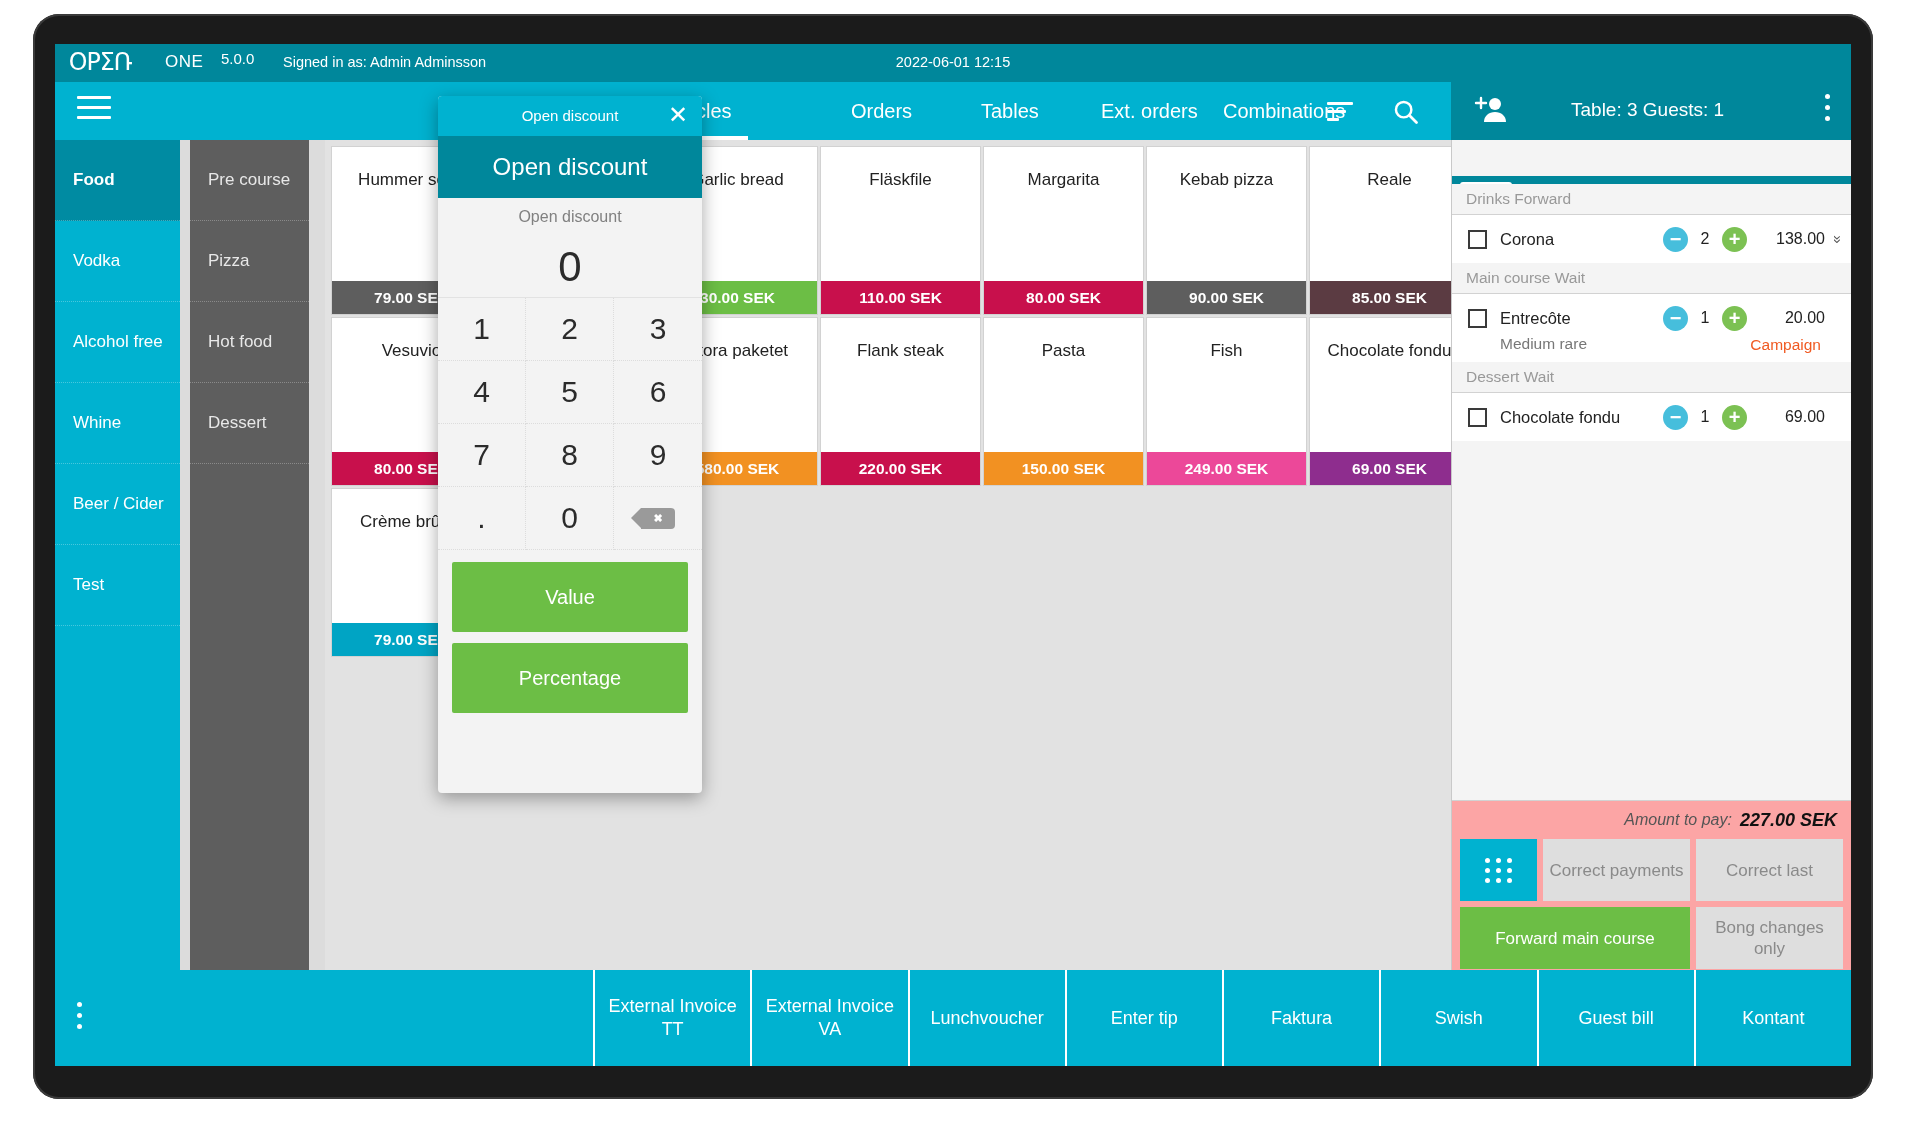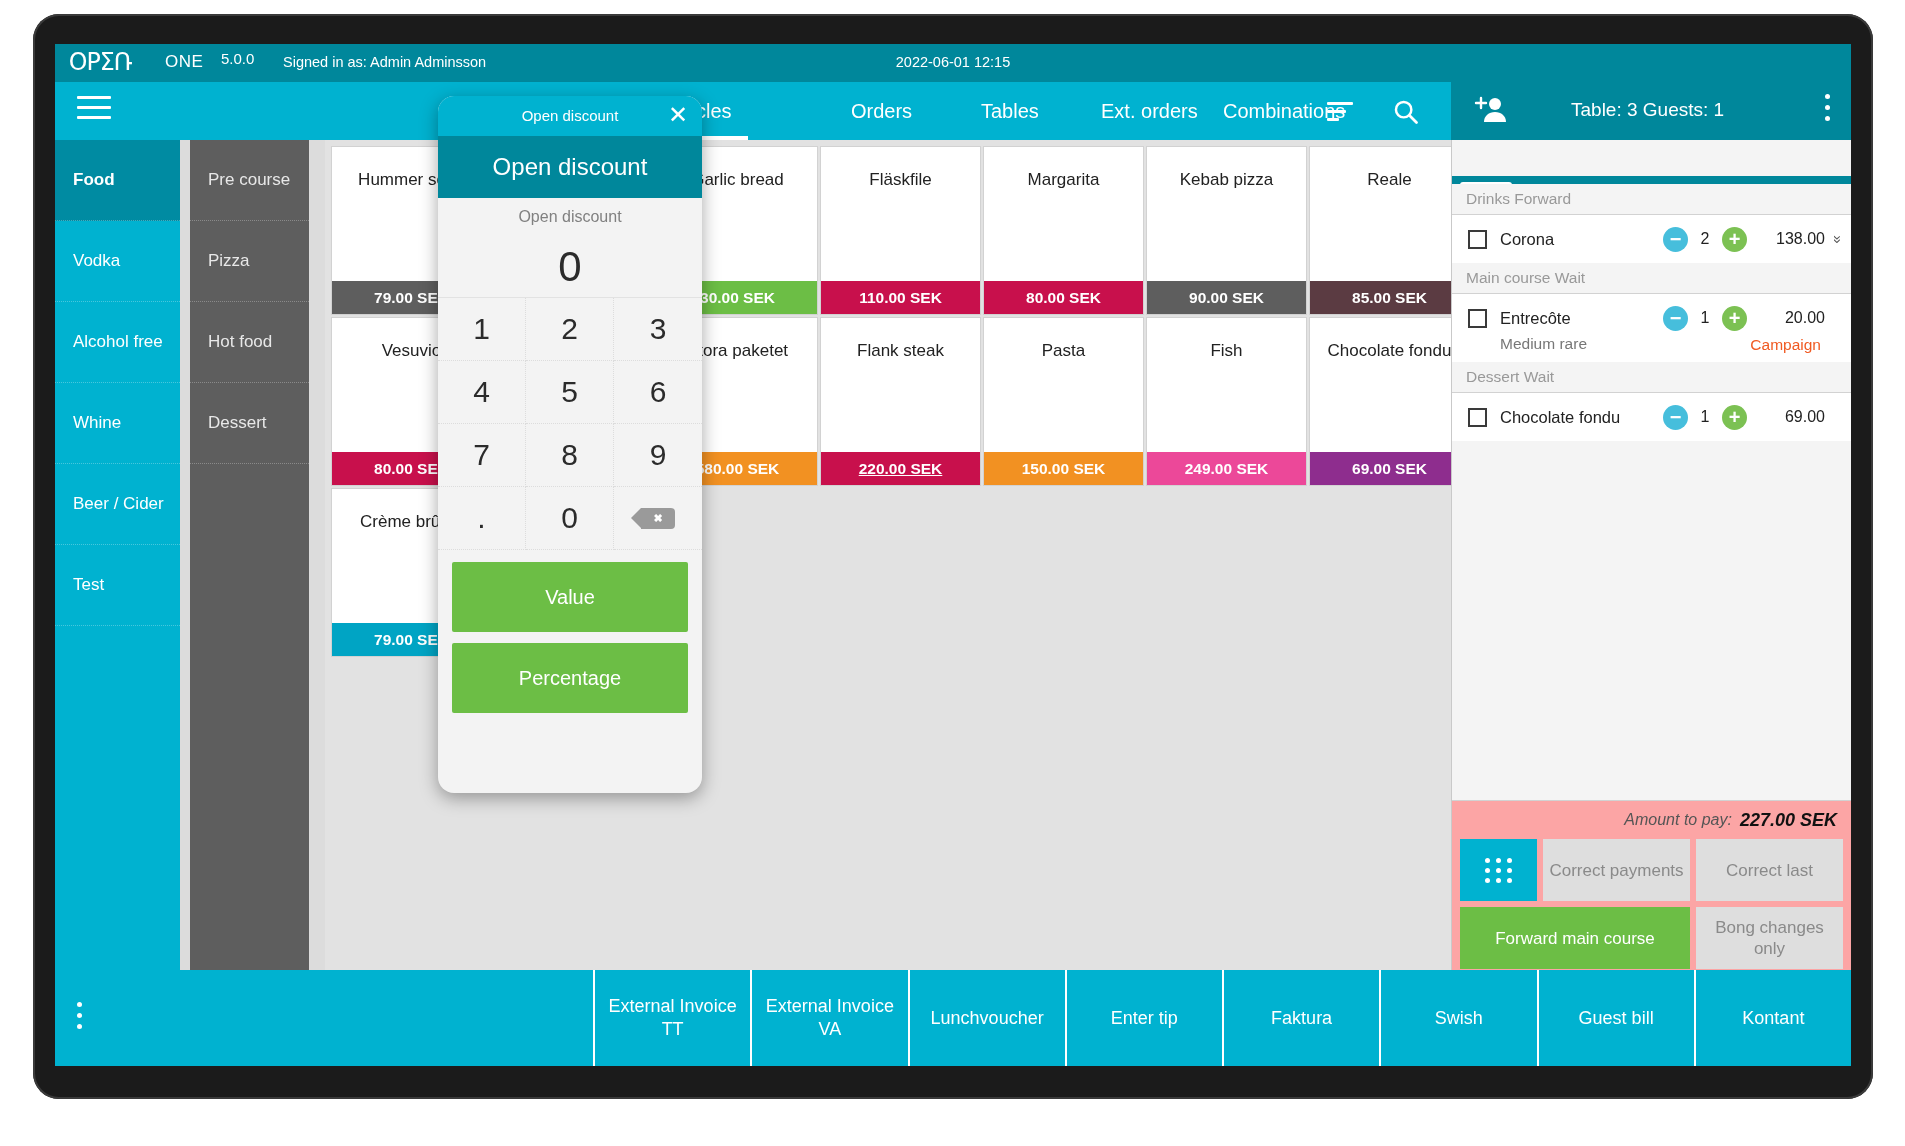--- a/index.html
+++ b/index.html
@@ -182,21 +182,21 @@
     display: flex; align-items: center; justify-content: center;
     color: #ffffff; font-size: 15.5px; font-weight: 600;
   }
 
   
   #modal {
     position: absolute;
     left: 383px; top: 52px;
     width: 264px; height: 697px;
     background: #f3f3f3;
-    border-radius: 16px;
+    border-radius: 4px;
     box-shadow: 0 5px 18px rgba(0,0,0,0.35);
     overflow: hidden;
   }
   #modal-titlebar {
     position: relative; height: 40px;
     background: #00b2d0; color: #fff;
   }
   #modal-titlebar-text {
     position: absolute; left: 0; right: 0; top: 11px;
     text-align: center; font-size: 15px;
@@ -537,21 +537,21 @@
           <div class="tile" style="left: 163px; top: 171px;">
             <div class="tile-name">Entrecôte</div>
             <div class="tile-price" style="background: rgb(200, 16, 76);">195.00 SEK</div>
           </div>
           <div class="tile" style="left: 326px; top: 171px;">
             <div class="tile-name">Stora paketet</div>
             <div class="tile-price" style="background: rgb(242, 145, 34);">580.00 SEK</div>
           </div>
           <div class="tile" style="left: 489px; top: 171px;">
             <div class="tile-name">Flank steak</div>
-            <div class="tile-price" style="background: rgb(200, 16, 76); text-decoration: underline;">220.00 SEK</div>
+            <div class="tile-price" style="background: rgb(200, 16, 76);">220.00 SEK</div>
           </div>
           <div class="tile" style="left: 652px; top: 171px;">
             <div class="tile-name">Pasta</div>
             <div class="tile-price" style="background: rgb(242, 145, 34);">150.00 SEK</div>
           </div>
           <div class="tile" style="left: 815px; top: 171px;">
             <div class="tile-name">Fish</div>
             <div class="tile-price" style="background: #ec4899;">249.00 SEK</div>
           </div>
           <div class="tile" style="left: 978px; top: 171px;">

